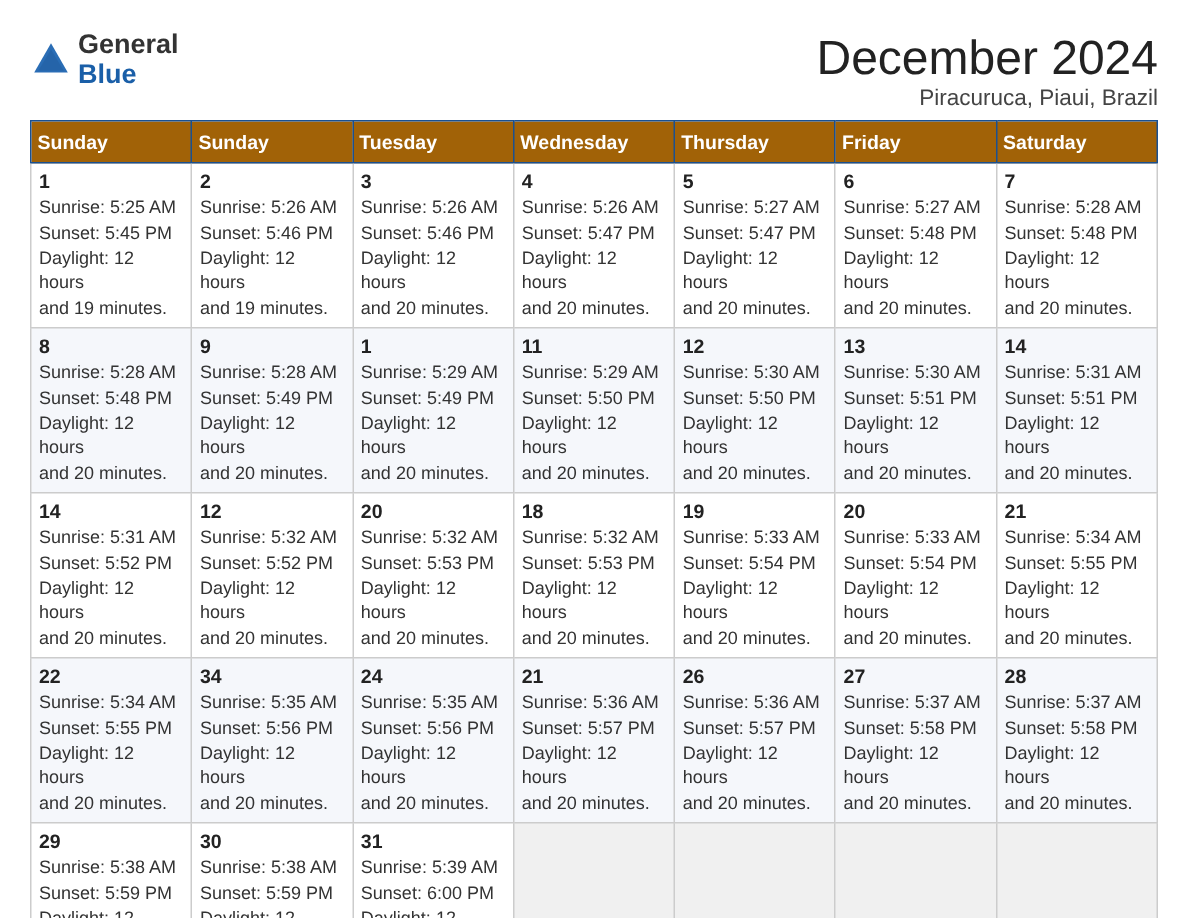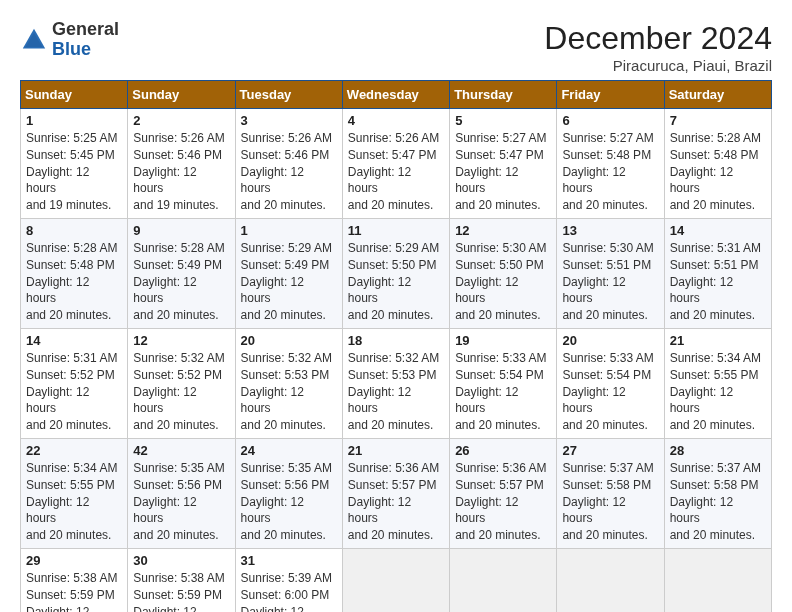--- a/index.html
+++ b/index.html
@@ -277,21 +277,21 @@
       </tr>
       <tr>
         <td>
           <span class="day-num">22</span>
           <div class="day-info" style="white-space: pre-line;">Sunrise: 5:34 AM
 Sunset: 5:55 PM
 Daylight: 12 hours
 and 20 minutes.</div>
         </td>
         <td>
-          <span class="day-num">42</span>
+          <span class="day-num">34</span>
           <div class="day-info" style="white-space: pre-line;">Sunrise: 5:35 AM
 Sunset: 5:56 PM
 Daylight: 12 hours
 and 20 minutes.</div>
         </td>
         <td>
           <span class="day-num">24</span>
           <div class="day-info" style="white-space: pre-line;">Sunrise: 5:35 AM
 Sunset: 5:56 PM
 Daylight: 12 hours

